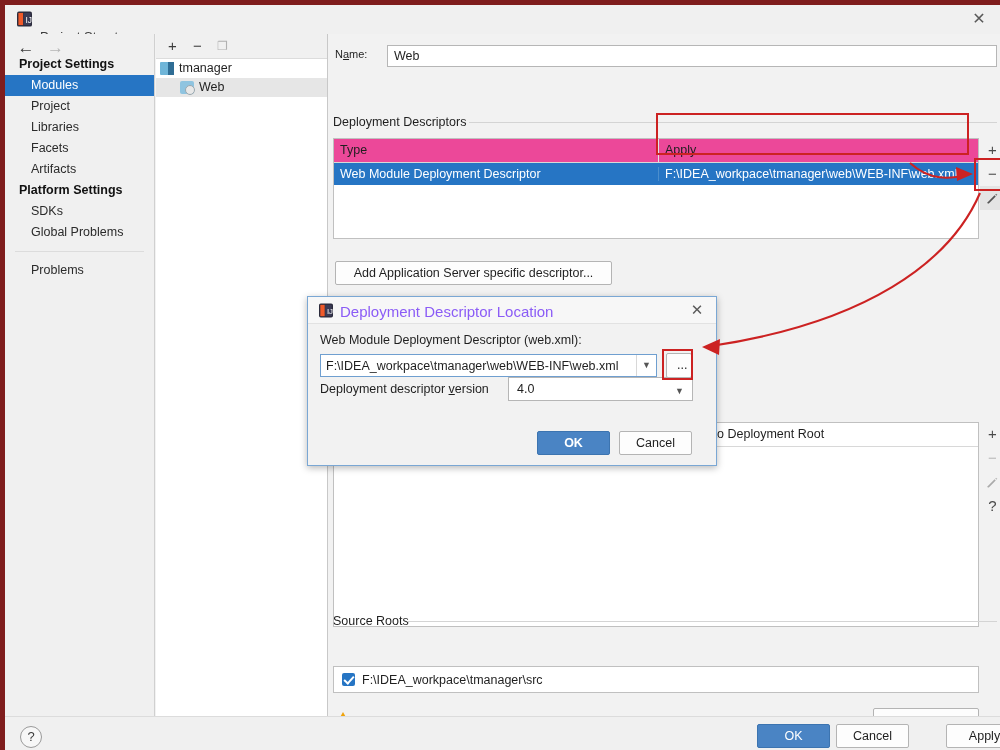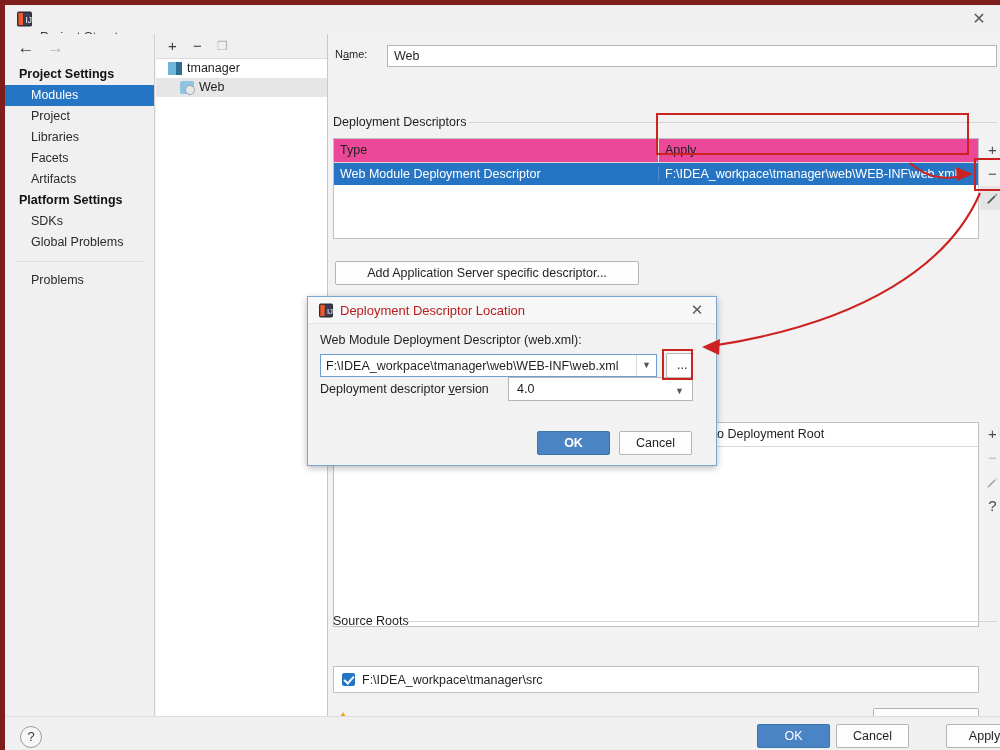--- a/index.html
+++ b/index.html
@@ -31,21 +31,21 @@
   .side-item  { padding-left:26px; height:21px; line-height:21px; font-size:12.5px; color:#2b2b2b; cursor:pointer; }
   .side-item.selected { background:#2675c4; color:#ffffff; }
   .side-sep { margin:8px 10px 8px 10px; border-top:1px solid #dcdcdc; }
 
   
   .treepane { position:absolute; left:151px; top:29px; width:172px; height:682px; background:#ffffff;
               border-right:1px solid #c8c8c8; }
   .tree-toolbar { height:25px; background:#f0f0f0; border-bottom:1px solid #dcdcdc; position:relative; }
   .tt-btn { position:absolute; top:2px; width:21px; height:21px; text-align:center; line-height:20px;
             font-size:15px; color:#3c3c3c; cursor:pointer; }
-  .tree-row { height:19px; line-height:19px; font-size:12.5px; padding-left:12px; color:#1f1f1f;
+  .tree-row { height:19px; line-height:19px; font-size:12.5px; padding-left:4px; color:#1f1f1f;
               display:flex; align-items:center; gap:5px; cursor:pointer; }
   .tree-row.child { padding-left:24px; }
   .tree-row.sel { background:#e6e6e6; }
   .ico { width:14px; height:13px; display:inline-block; position:relative; flex:0 0 auto; }
   .ico-folder { background:#6fb5d8; border-radius:1px; }
   .ico-folder:after { content:""; position:absolute; right:0; top:0; width:6px; height:13px; background:#2f6d95; }
   .ico-webmod { background:#8fc4e0; border-radius:2px; }
   .ico-webmod:after { content:""; position:absolute; right:-1px; bottom:-1px; width:8px; height:8px;
                       border-radius:50%; background:#e8e8e8; border:1px solid #9aa7ae; }
 
@@ -74,21 +74,21 @@
   .side-btns { position:absolute; width:25px; background:#f2f2f2; }
   .sb { width:25px; height:24px; text-align:center; line-height:23px; font-size:15px; color:#4a4a4a; cursor:pointer; }
   .sb.pencil { background:#e4e4e4; }
   .sb.dim { color:#b9b9b9; }
 
   .btn {
     background:#fdfdfd; border:1px solid #b4b4b4; border-radius:2px; font-size:12.5px;
     font-family:"Liberation Sans", sans-serif; color:#1f1f1f; cursor:pointer; padding:0 10px;
   }
 
-  .addsrv-btn { position:absolute; left:6px; top:227px; width:304px; height:24px; text-align:center; }
+  .addsrv-btn { position:absolute; left:6px; top:227px; width:277px; height:24px; text-align:center; }
 
   
   .wrd-table { position:absolute; left:4px; top:388px; width:646px; height:205px; background:#ffffff;
                border:1px solid #c0c0c0; }
   .wrd-head { height:24px; border-bottom:1px solid #d8d8d8; position:relative; }
   .wrd-head span { position:absolute; left:331px; top:4px; font-size:12.5px; }
 
   
   .src-box { position:absolute; left:4px; top:632px; width:646px; height:27px; background:#ffffff;
              border:1px solid #c0c0c0; display:flex; align-items:center; padding-left:8px; gap:7px; }
@@ -115,21 +115,21 @@
                  border:1px solid #3c74b0; border-radius:2px; color:#fff; font-size:12.5px;
                  font-family:"Liberation Sans",sans-serif; text-align:center; line-height:22px; cursor:pointer; }
   .btn-cancel-main { position:absolute; left:831px; top:7px; width:73px; height:24px; text-align:center; line-height:22px; }
   .btn-apply-main  { position:absolute; left:941px; top:7px; width:77px; height:24px; text-align:center; line-height:22px; }
 
   
   .dialog { position:absolute; left:302px; top:291px; width:410px; height:170px; background:#f2f2f2;
             border:1px solid #7aa7d4; box-shadow:0 2px 7px rgba(0,0,0,0.28); }
   .dlg-title { position:relative; height:27px; background:#f7f7f7; border-bottom:1px solid #e2e2e2; }
   .dlg-icon { position:absolute; left:11px; top:6px; width:14px; height:15px; }
-  .dlg-title-text { position:absolute; left:32px; top:6px; font-size:13px; color:#b91c1c; }
+  .dlg-title-text { position:absolute; left:32px; top:6px; font-size:15px; color:#8b5cf6; }
   .dlg-close { position:absolute; right:9px; top:3px; width:20px; height:20px; text-align:center;
                line-height:19px; font-size:15px; color:#5a5a5a; cursor:pointer; }
   .dlg-label { position:absolute; left:12px; top:36px; font-size:12.5px; }
   .dlg-path-wrap { position:absolute; left:12px; top:57px; width:337px; height:23px; border:1px solid #6f9fd0;
                    background:#fff; display:flex; }
   .dlg-path-input { flex:1; border:none; outline:none; padding:2px 5px; font-size:12.5px;
                     font-family:"Liberation Sans",sans-serif; color:#1f1f1f; background:transparent; }
   .dlg-path-caret { width:20px; border-left:1px solid #d8d8d8; color:#555; font-size:9px;
                     text-align:center; line-height:21px; cursor:pointer; }
   .dlg-browse { position:absolute; left:358px; top:56px; width:26px; height:25px; text-align:center; line-height:23px; }
@@ -163,21 +163,21 @@
     </svg>
     <div class="tb-title">Project Structure</div>
     <div class="tb-close">✕</div>
   </div>
 
   <div class="sidebar">
     <div class="navarrows">
       <span class="nav-back">←</span>
       <span class="nav-fwd">→</span>
     </div>
-    <div style="position:absolute; left:0; top:30px; width:149px;">
+    <div style="position:absolute; left:0; top:20px; width:149px;">
       <div class="side-group">Project Settings</div>
       <div class="side-item selected">Modules</div>
       <div class="side-item">Project</div>
       <div class="side-item">Libraries</div>
       <div class="side-item">Facets</div>
       <div class="side-item">Artifacts</div>
       <div class="side-group">Platform Settings</div>
       <div class="side-item">SDKs</div>
       <div class="side-item">Global Problems</div>
       <div class="side-sep"></div>

